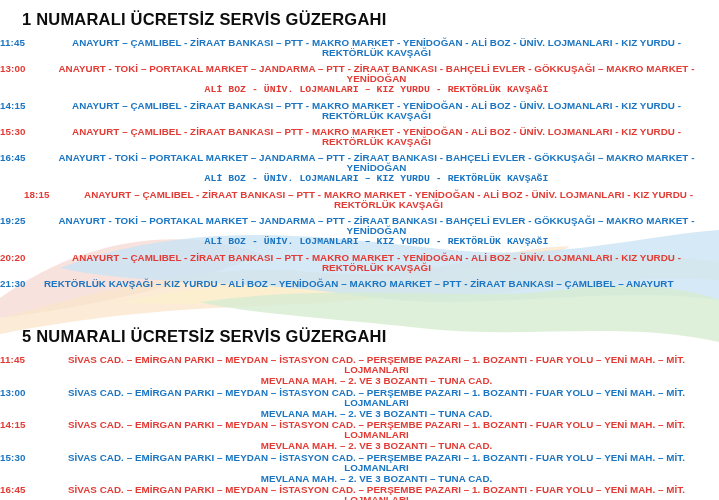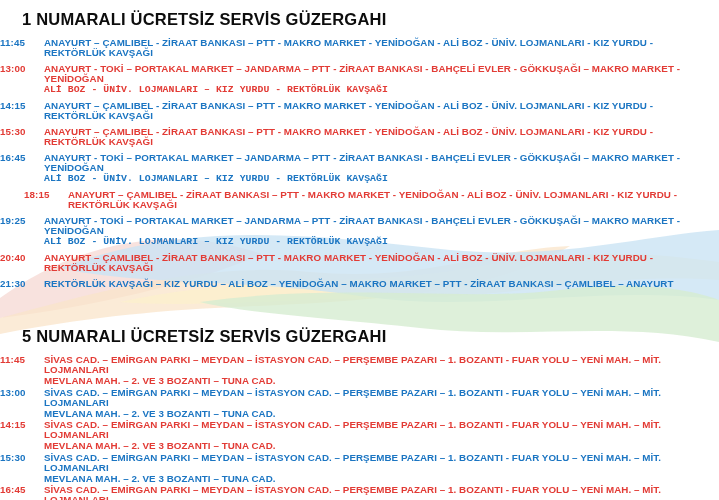--- a/index.html
+++ b/index.html
@@ -16,21 +16,21 @@
     margin:0 0 0 22px;letter-spacing:.2px;white-space:nowrap;
   }
   .rows{margin-top:9px;}
   .row{display:flex;align-items:flex-start;}
   #section-1 .row{margin-bottom:6px;}
   #section-2 .row{margin-bottom:1.5px;}
   .time{
     flex:0 0 44px;font-size:9.8px;font-weight:bold;line-height:10px;
     letter-spacing:.1px;
   }
-  .route{font-size:9.8px;font-weight:bold;letter-spacing:.05px;}
+  .route{font-size:9.8px;font-weight:bold;letter-spacing:.05px;text-align:center;}
   #section-1 .route{line-height:10px;}
   #section-1 .route > div + div{margin-top:1px;font-family:Liberation Mono, monospace;}
   #section-2 .route{line-height:10px;}
   #section-2 .route > div + div{margin-top:1px;}
   #section-2{margin-top:38px;}
 </style>
 </head>
 <body>
 
 <svg class="bg" viewBox="0 0 719 500" xmlns="http://www.w3.org/2000/svg" aria-hidden="true">
@@ -87,21 +87,21 @@
           </div>
         </div>
         <div class="row">
           <span class="time" style="color: rgb(27, 117, 194);">19:25</span>
           <div class="route" style="color: rgb(27, 117, 194);">
             <div>ANAYURT -  TOKİ – PORTAKAL MARKET – JANDARMA – PTT - ZİRAAT BANKASI - BAHÇELİ EVLER - GÖKKUŞAĞI – MAKRO MARKET - YENİDOĞAN</div>
             <div>ALİ BOZ - ÜNİV. LOJMANLARI – KIZ YURDU - REKTÖRLÜK KAVŞAĞI</div>
           </div>
         </div>
         <div class="row">
-          <span class="time" style="color: rgb(226, 59, 53);">20:40</span>
+          <span class="time" style="color: rgb(226, 59, 53);">20:20</span>
           <div class="route" style="color: rgb(226, 59, 53);">
             <div>ANAYURT – ÇAMLIBEL - ZİRAAT BANKASI – PTT - MAKRO MARKET - YENİDOĞAN - ALİ BOZ - ÜNİV. LOJMANLARI - KIZ YURDU - REKTÖRLÜK KAVŞAĞI</div>
           </div>
         </div>
         <div class="row">
           <span class="time" style="color: rgb(27, 117, 194);">21:30</span>
           <div class="route" style="color: rgb(27, 117, 194);">
             <div>REKTÖRLÜK KAVŞAĞI – KIZ YURDU – ALİ BOZ – YENİDOĞAN – MAKRO MARKET – PTT - ZİRAAT BANKASI – ÇAMLIBEL – ANAYURT</div>
           </div>
         </div>

